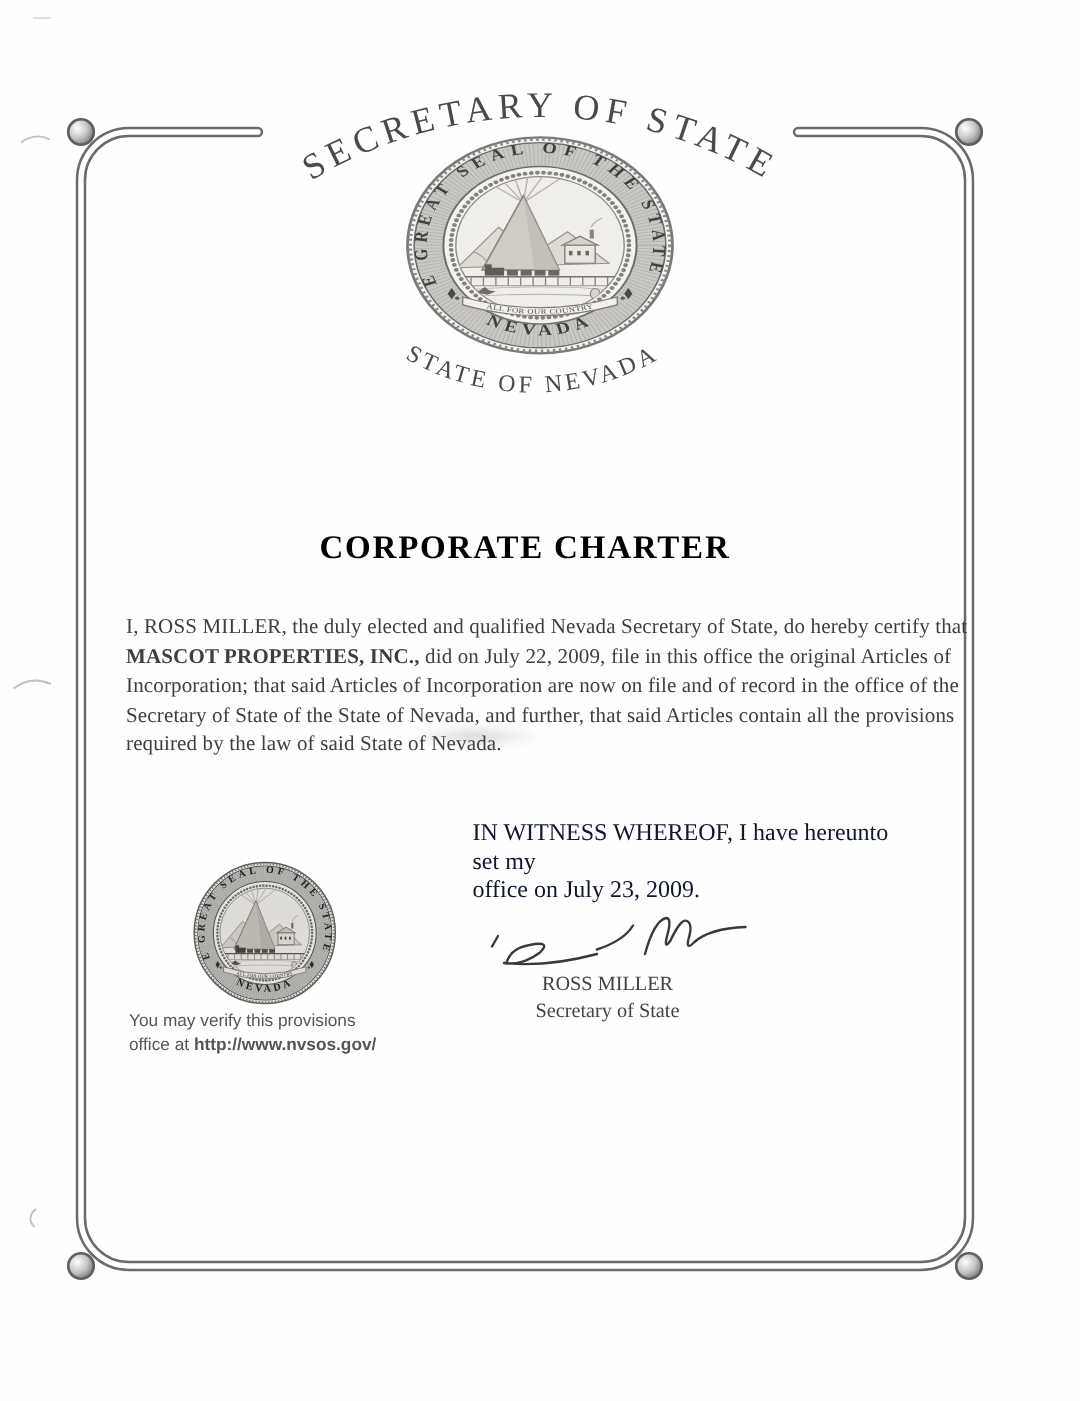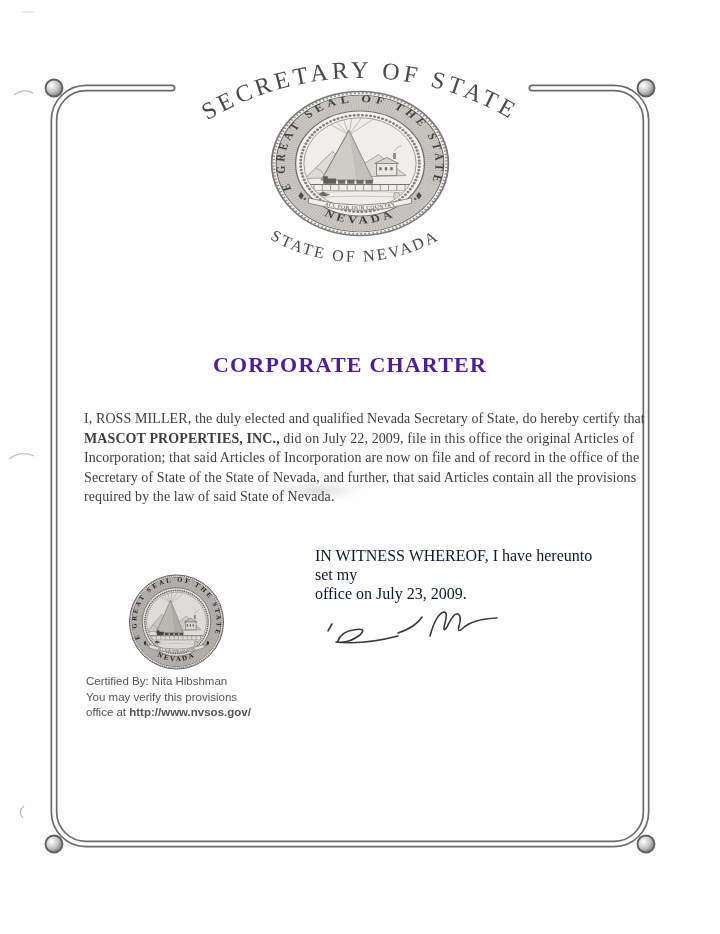--- a/index.html
+++ b/index.html
@@ -4,21 +4,21 @@
 <style>
   html,body{margin:0;padding:0;background:#ffffff;}
   .page{
     position:relative;width:720px;height:934px;background:#fefefe;
     font-family:"Liberation Serif", serif;color:#3b3b3b;overflow:hidden;
   }
   .page-svg{position:absolute;left:0;top:0;z-index:0;}
   .txt{position:absolute;z-index:2;}
   .doc-title{
     left:70px;top:352px;width:560px;text-align:center;
-    font-size:22px;font-weight:bold;letter-spacing:1.2px;color:#4c1d95;
+    font-size:22px;font-weight:bold;letter-spacing:1.2px;color:#000000;
   }
   .body-par{
     left:84px;top:395px;width:568px;
     font-size:14px;line-height:19.6px;color:#3e3e3e;letter-spacing:.1px;
   }
   .smudge{
     position:absolute;left:272px;top:483px;width:90px;height:16px;z-index:1;
     background:radial-gradient(ellipse at center, rgba(120,120,120,.28), rgba(120,120,120,0) 70%);
     filter:blur(2px);
   }
@@ -181,20 +181,23 @@
 
   <p class="txt body-par">
     <span>I, ROSS MILLER, the duly elected and qualified Nevada Secretary of State, do hereby certify that </span><span class="b">MASCOT PROPERTIES, INC.,</span><span> did on July 22, 2009, file in this office the original Articles of Incorporation; that said Articles of Incorporation are now on file and of record in the office of the Secretary of State of the State of Nevada, and further, that said Articles contain all the provisions required by the law of said State of Nevada.</span>
   </p>
 
   <div class="txt witness">
     <div>IN WITNESS WHEREOF, I have hereunto set my</div>
     <div>office on July 23, 2009.</div>
   </div>
 
+  <div class="txt sig-block">
+    <div>ROSS MILLER</div>
+    <div>Secretary of State</div>
+  </div>
 
   <div class="txt cert-block">
-    <div>Certified By: Nita Hibshman</div>
     <div>You may verify this provisions</div>
     <div><span>office at </span><span class="b">http://www.nvsos.gov/</span></div>
   </div>
 
 </div>
 
 </body></html>

